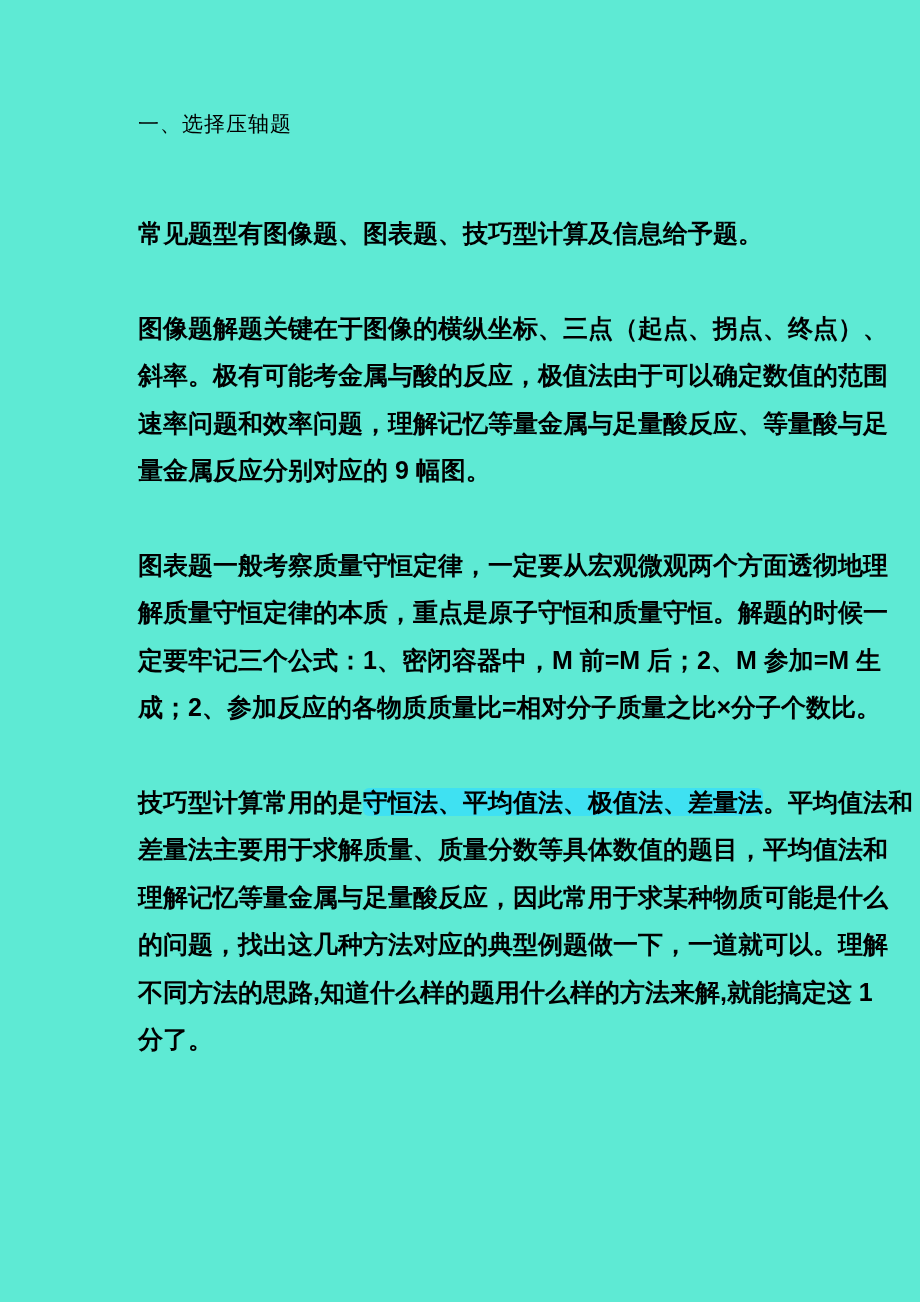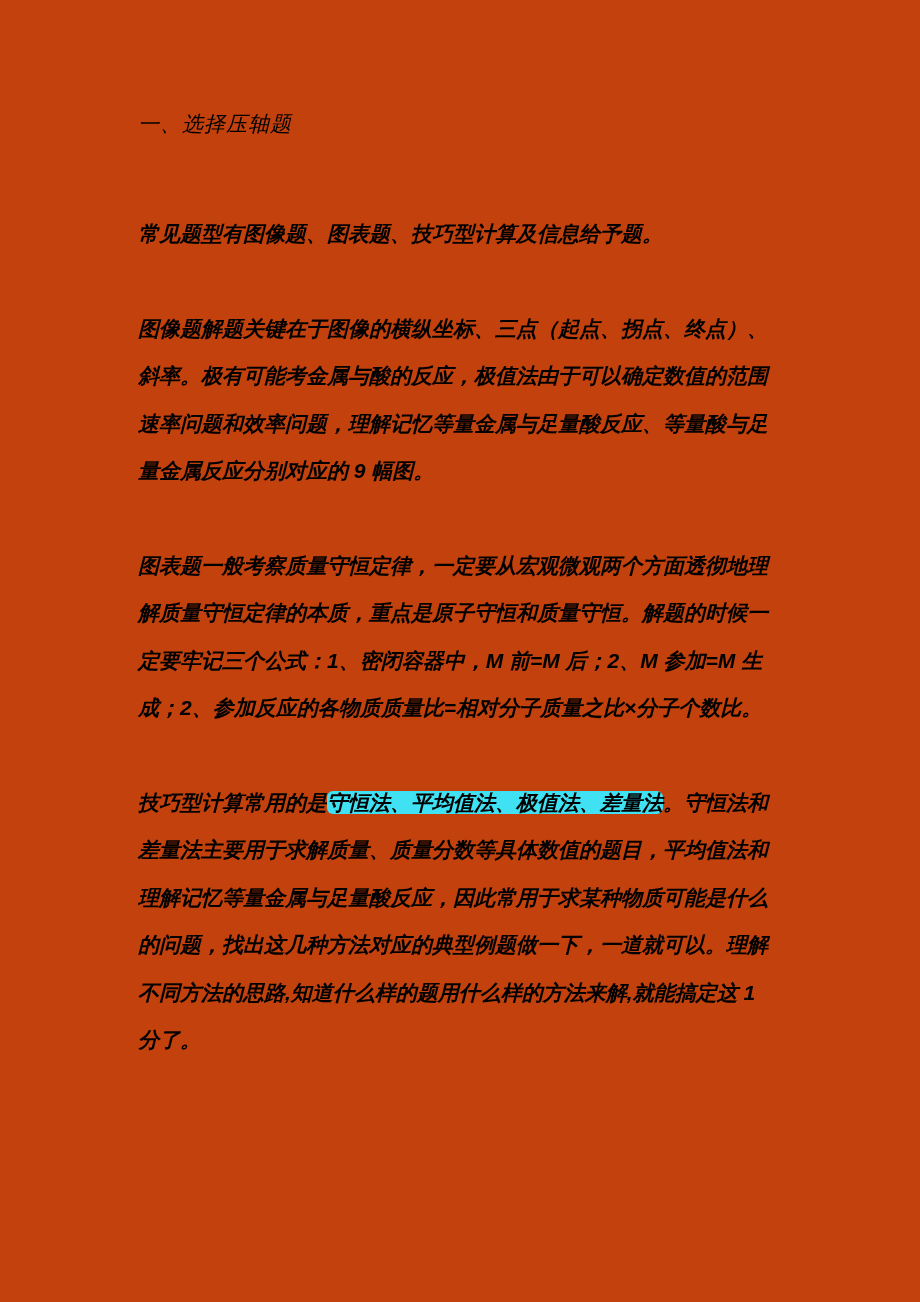--- a/index.html
+++ b/index.html
@@ -5,38 +5,37 @@
   html, body {
     margin: 0;
     padding: 0;
     background: #ffffff;
   }
   .page {
     position: relative;
     width: 920px;
     height: 1302px;
     box-sizing: border-box;
-    background: #c2410c;
+    background: #5eead4;
     color: #000000;
     padding: 101px 120px 0 138px;
     overflow: hidden;
-    font-style: italic;
   }
   .heading {
     font-family: "Liberation Serif", "DejaVu Serif", serif;
     font-size: 21px;
     font-weight: 400;
     line-height: 47px;
     letter-spacing: 1px;
     margin: 0 0 62px 0;
     white-space: nowrap;
   }
   .para {
     font-family: "Liberation Sans", "DejaVu Sans", sans-serif;
-    font-size: 21px;
+    font-size: 25px;
     font-weight: 700;
     line-height: 47.5px;
     margin: 0 0 47px 0;
   }
   .line {
     white-space: nowrap;
   }
   .hl {
     background: var(--hl, #3fe1f2);
     color: #000000;
@@ -62,21 +61,21 @@
   </div>
 
   <div class="para">
     <div class="line">图表题一般考察质量守恒定律，一定要从宏观微观两个方面透彻地理</div>
     <div class="line">解质量守恒定律的本质，重点是原子守恒和质量守恒。解题的时候一</div>
     <div class="line">定要牢记三个公式：1、密闭容器中，M 前=M 后；2、M 参加=M 生</div>
     <div class="line">成；2、参加反应的各物质质量比=相对分子质量之比×分子个数比。</div>
   </div>
 
   <div class="para">
-    <div class="line"><span>技巧型计算常用的是</span><span class="hl">守恒法、平均值法、极值法、差量法</span><span>。守恒法和</span></div>
+    <div class="line"><span>技巧型计算常用的是</span><span class="hl">守恒法、平均值法、极值法、差量法</span><span>。平均值法和</span></div>
     <div class="line">差量法主要用于求解质量、质量分数等具体数值的题目，平均值法和</div>
     <div class="line">理解记忆等量金属与足量酸反应，因此常用于求某种物质可能是什么</div>
     <div class="line">的问题，找出这几种方法对应的典型例题做一下，一道就可以。理解</div>
     <div class="line">不同方法的思路,知道什么样的题用什么样的方法来解,就能搞定这 1</div>
     <div class="line">分了。</div>
   </div>
 
 </div>
 
 </body></html>

